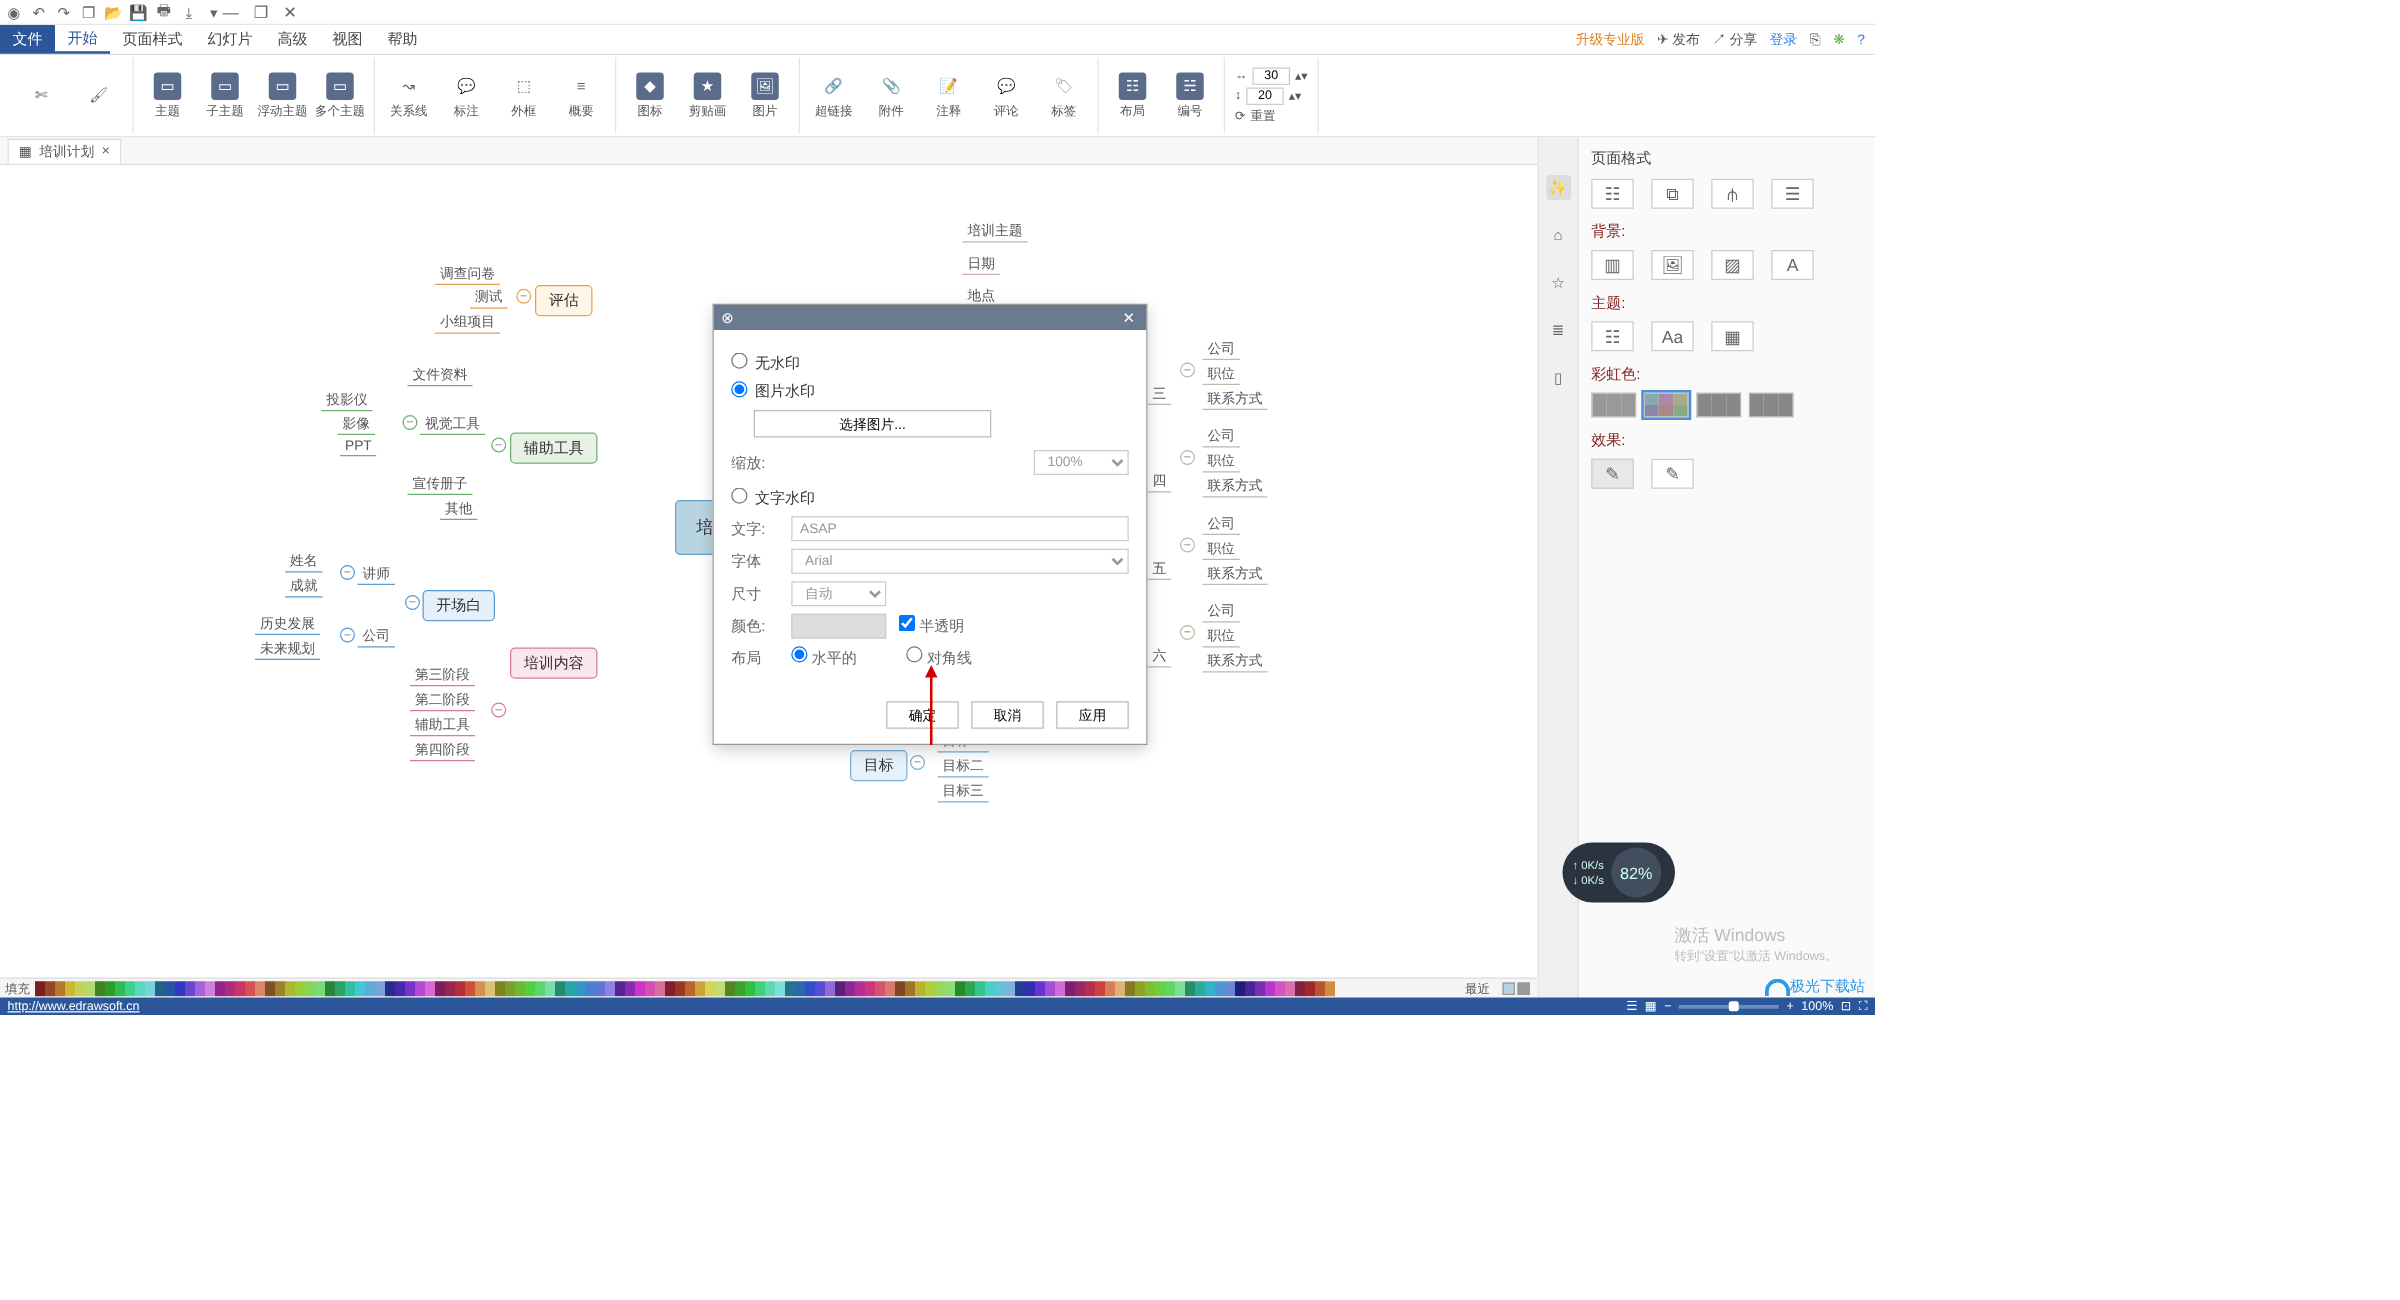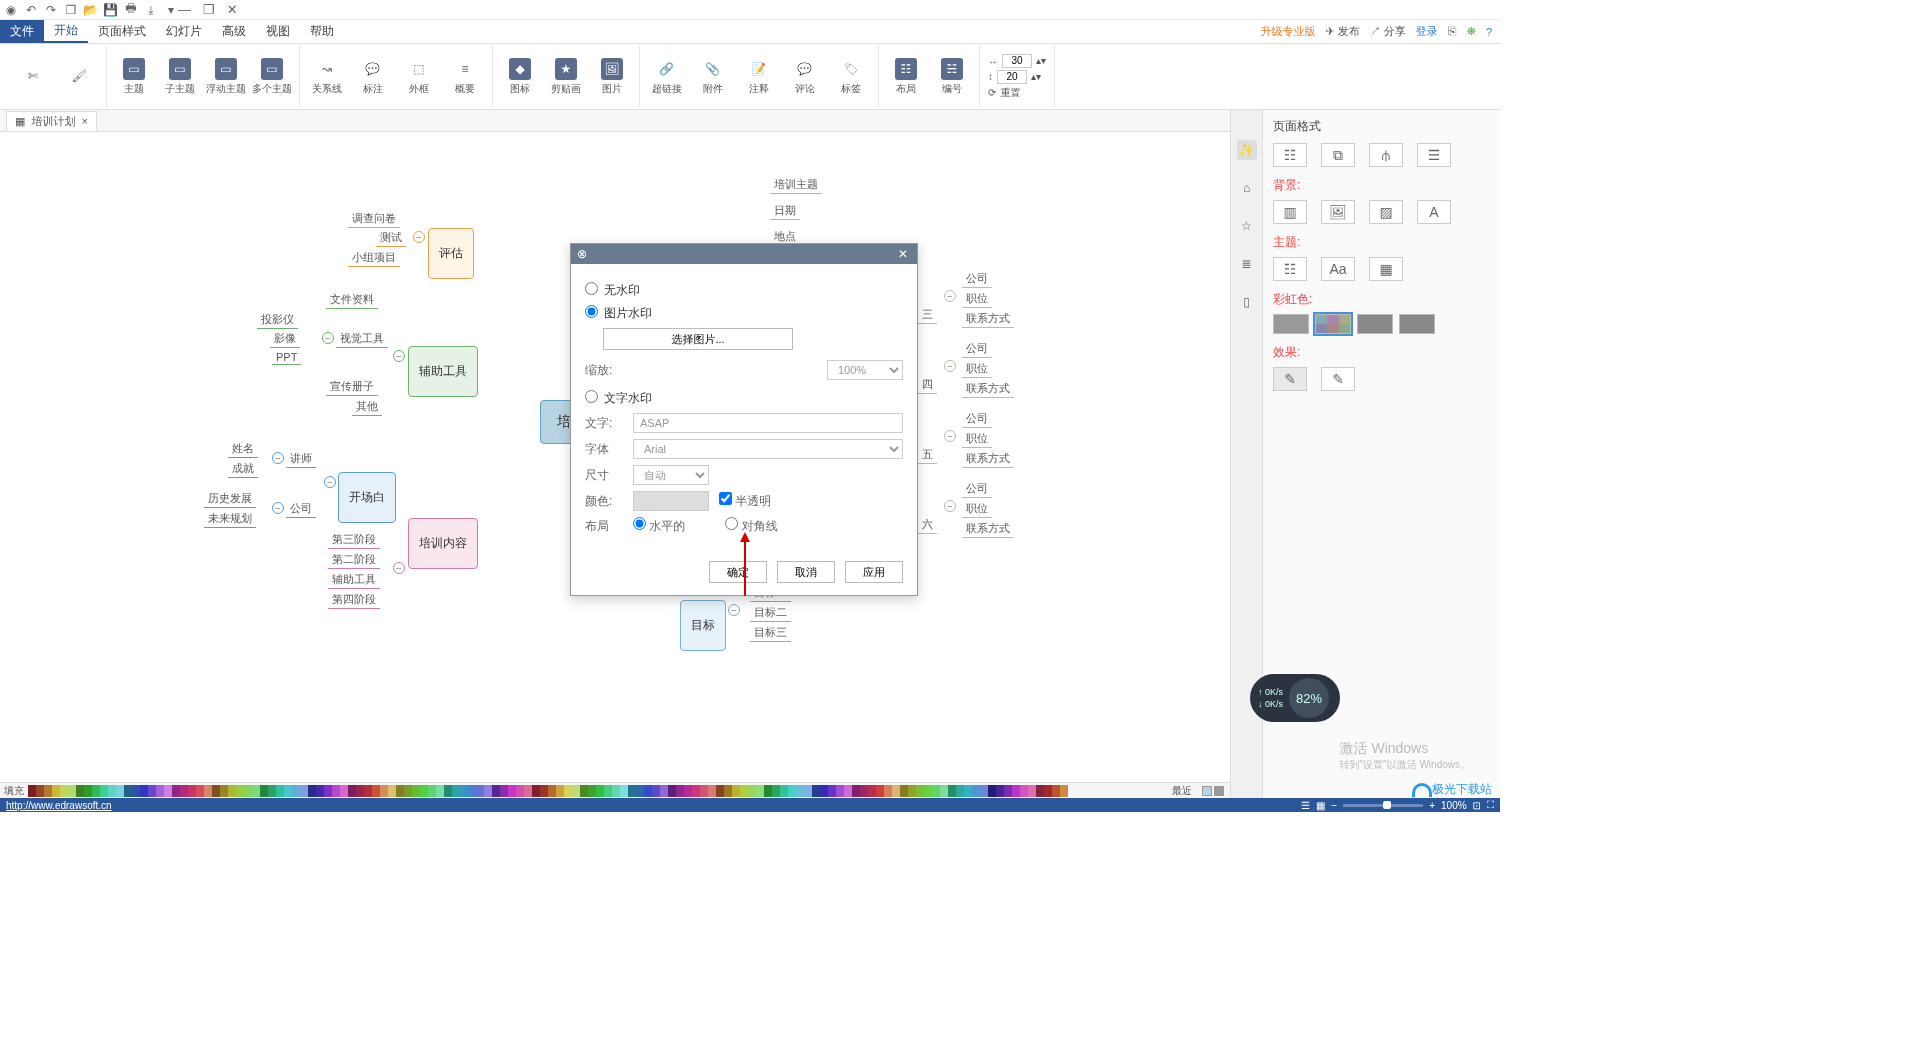--- a/index.html
+++ b/index.html
@@ -34,21 +34,21 @@
 
 
 .doctabs { height: 22px; background: #f7f7f7; border-bottom: 1px solid #ddd; display: flex; align-items: center; padding: 0 6px; }
 .doctabs .dtab { background: #fff; border: 1px solid #ddd; border-bottom: none; padding: 2px 8px; font-size: 11px; color: #555; display: flex; align-items: center; gap: 6px; }
 
 
 .main { position: absolute; top: 132px; left: 0; right: 270px; bottom: 30px; background: #fff; overflow: hidden; }
 .canvas { position: absolute; inset: 0; }
 
 
-.node { position: absolute; padding: 16px 10px; border: 1px solid; border-radius: 4px; font-size: 12px; white-space: nowrap; }
+.node { position: absolute; padding: 3px 10px; border: 1px solid; border-radius: 4px; font-size: 12px; white-space: nowrap; }
 .leaf { position: absolute; font-size: 11px; color: #555; white-space: nowrap; border-bottom: 1px solid; padding: 1px 4px; }
 .collapse { position: absolute; width: 12px; height: 12px; border-radius: 50%; border: 1px solid; background: #fff; display: flex; align-items: center; justify-content: center; font-size: 10px; color: #888; }
 
 
 .dialog { position: absolute; left: 570px; top: 243px; width: 348px; background: #fff; border: 1px solid #999; box-shadow: 0 4px 12px rgba(0,0,0,0.2); z-index: 100; }
 .dialog .dlg-title { height: 20px; background: #6a7b8f; display: flex; align-items: center; justify-content: space-between; padding: 0 6px; }
 .dialog .dlg-title .close { width: 16px; height: 16px; color: #fff; display: flex; align-items: center; justify-content: center; cursor: pointer; }
 .dialog .dlg-body { padding: 12px 14px; }
 .dialog .radio-row { display: flex; align-items: flex-start; gap: 6px; margin: 6px 0; font-size: 12px; }
 .dialog .sub { margin-left: 18px; margin-bottom: 10px; }
@@ -62,21 +62,21 @@
 
 .arrow { position: absolute; left: 744px; top: 540px; width: 2px; height: 56px; background: #d40000; z-index: 101; }
 .arrow::before { content: ""; position: absolute; top: -8px; left: -4px; border-left: 5px solid transparent; border-right: 5px solid transparent; border-bottom: 10px solid #d40000; }
 
 
 .rpanel { position: absolute; top: 110px; right: 0; bottom: 14px; width: 270px; background: #fafafa; border-left: 1px solid #ddd; display: flex; }
 .rpanel .strip { width: 32px; background: #f0f0f0; border-right: 1px solid #ddd; display: flex; flex-direction: column; align-items: center; padding-top: 30px; gap: 18px; }
 .rpanel .strip span { width: 20px; height: 20px; color: #666; display: flex; align-items: center; justify-content: center; cursor: pointer; }
 .rpanel .content { flex: 1; padding: 8px 10px; overflow: auto; }
 .rpanel .ptitle { font-size: 12px; color: #444; margin-bottom: 8px; }
-.rpanel .section-label { font-size: 12px; color: #ef4444; margin: 10px 0 6px; }
+.rpanel .section-label { font-size: 12px; color: #7f1d1d; margin: 10px 0 6px; }
 .rpanel .thumb-row { display: flex; gap: 14px; flex-wrap: wrap; }
 .rpanel .thumb { width: 34px; height: 24px; border: 1px solid #ccc; background: #fff; display: flex; align-items: center; justify-content: center; color: #666; font-size: 14px; cursor: pointer; }
 .rpanel .swatch-row { display: flex; gap: 6px; }
 .rpanel .swatch { width: 36px; height: 20px; border: 1px solid #bbb; cursor: pointer; display: grid; grid-template-columns: 1fr 1fr 1fr; grid-template-rows: 1fr 1fr; }
 .rpanel .swatch.sel { outline: 2px solid #4a90d9; }
 
 
 .colorbar { position: absolute; left: 0; right: 270px; bottom: 14px; height: 16px; display: flex; align-items: center; background: #f5f5f5; border-top: 1px solid #ddd; font-size: 10px; }
 .colorbar .lab { padding: 0 4px; color: #555; }
 .colorbar .colors { display: flex; flex: 1; height: 12px; }

